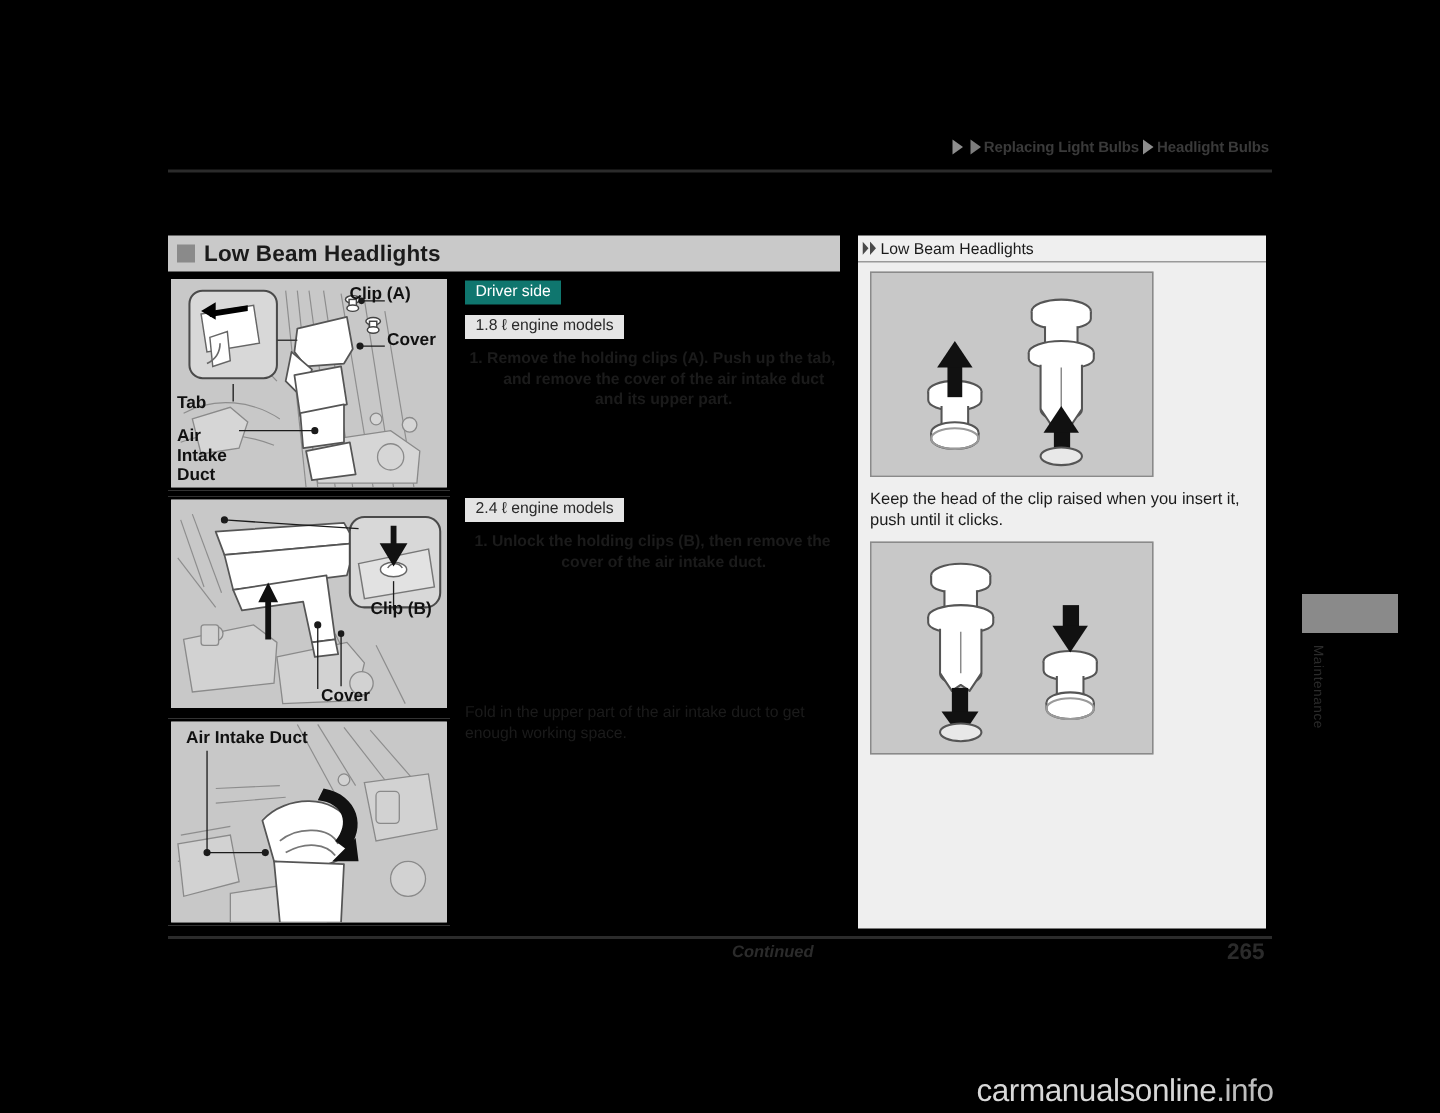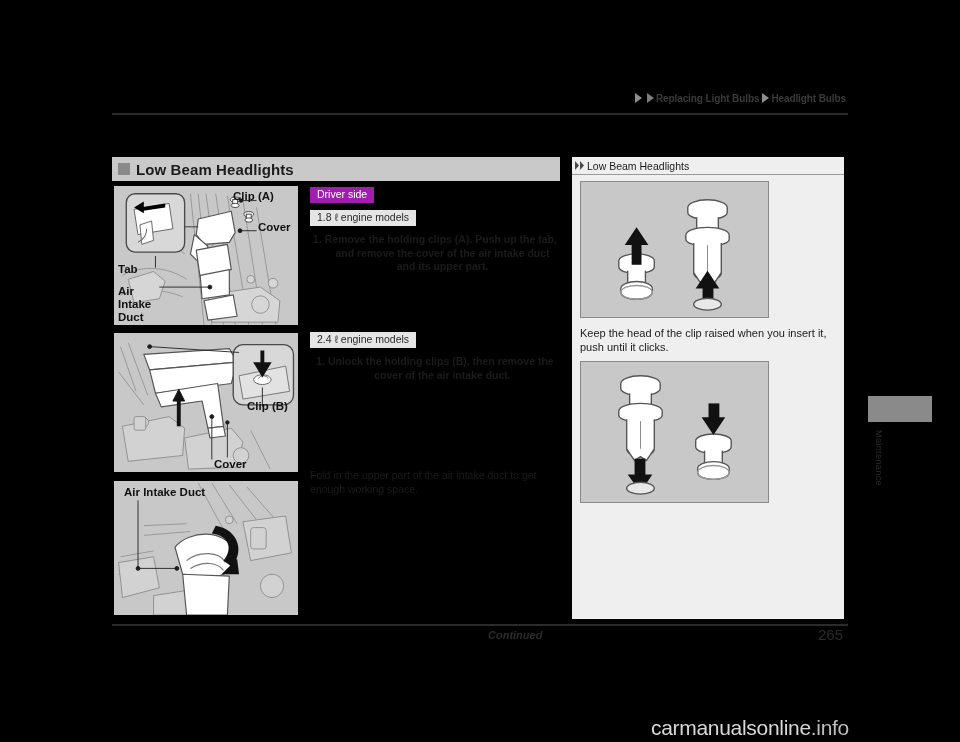--- a/index.html
+++ b/index.html
@@ -103,21 +103,21 @@
     font-weight: bold;
     color: #111;
     line-height: 13px;
     white-space: pre-line;
   }
 
   
   #mid { position: absolute; left: 310px; top: 184px; width: 250px; }
   .tag {
     display: inline-block;
-    background: #a21caf;
+    background: #0f766e;
     color: #ffffff;
     font-size: 10.5px;
     padding: 2px 7px 3px 7px;
     line-height: 11px;
     margin-bottom: 4px;
   }
   .tag.light {
     background: #e5e5e5;
     color: #2a2a2a;
   }
@@ -224,21 +224,21 @@
     left: 488px; top: 629px;
     font-size: 11px;
     font-style: italic;
     font-weight: bold;
     color: #2b2b2b;
   }
   #footer-pageno {
     position: absolute;
     left: 818px; top: 626px;
     font-size: 15px;
-    font-weight: normal;
+    font-weight: bold;
     color: #2b2b2b;
   }
 
   
   #watermark {
     position: absolute;
     right: 8px; bottom: 2px;
     font-size: 21px;
     color: #d8d8d8;
     letter-spacing: -0.3px;

